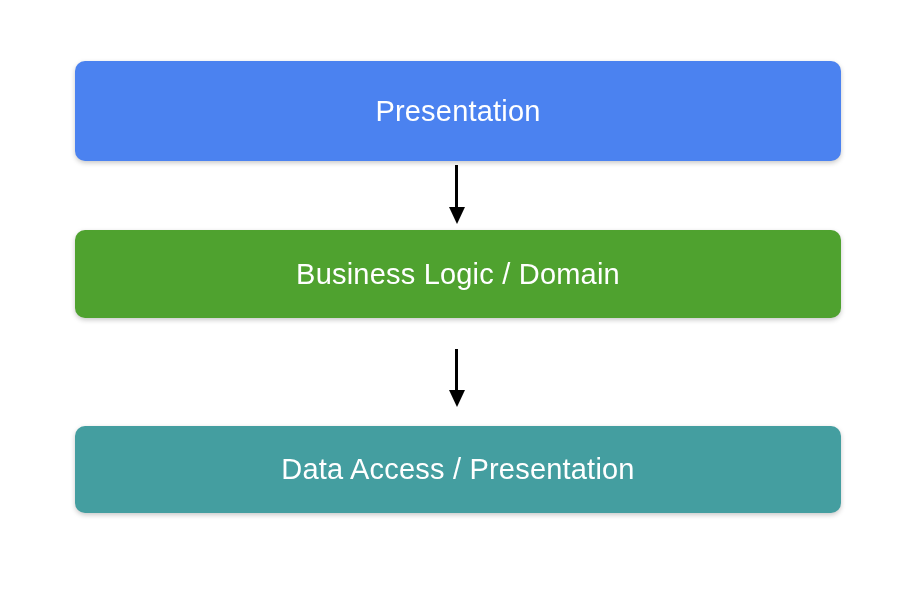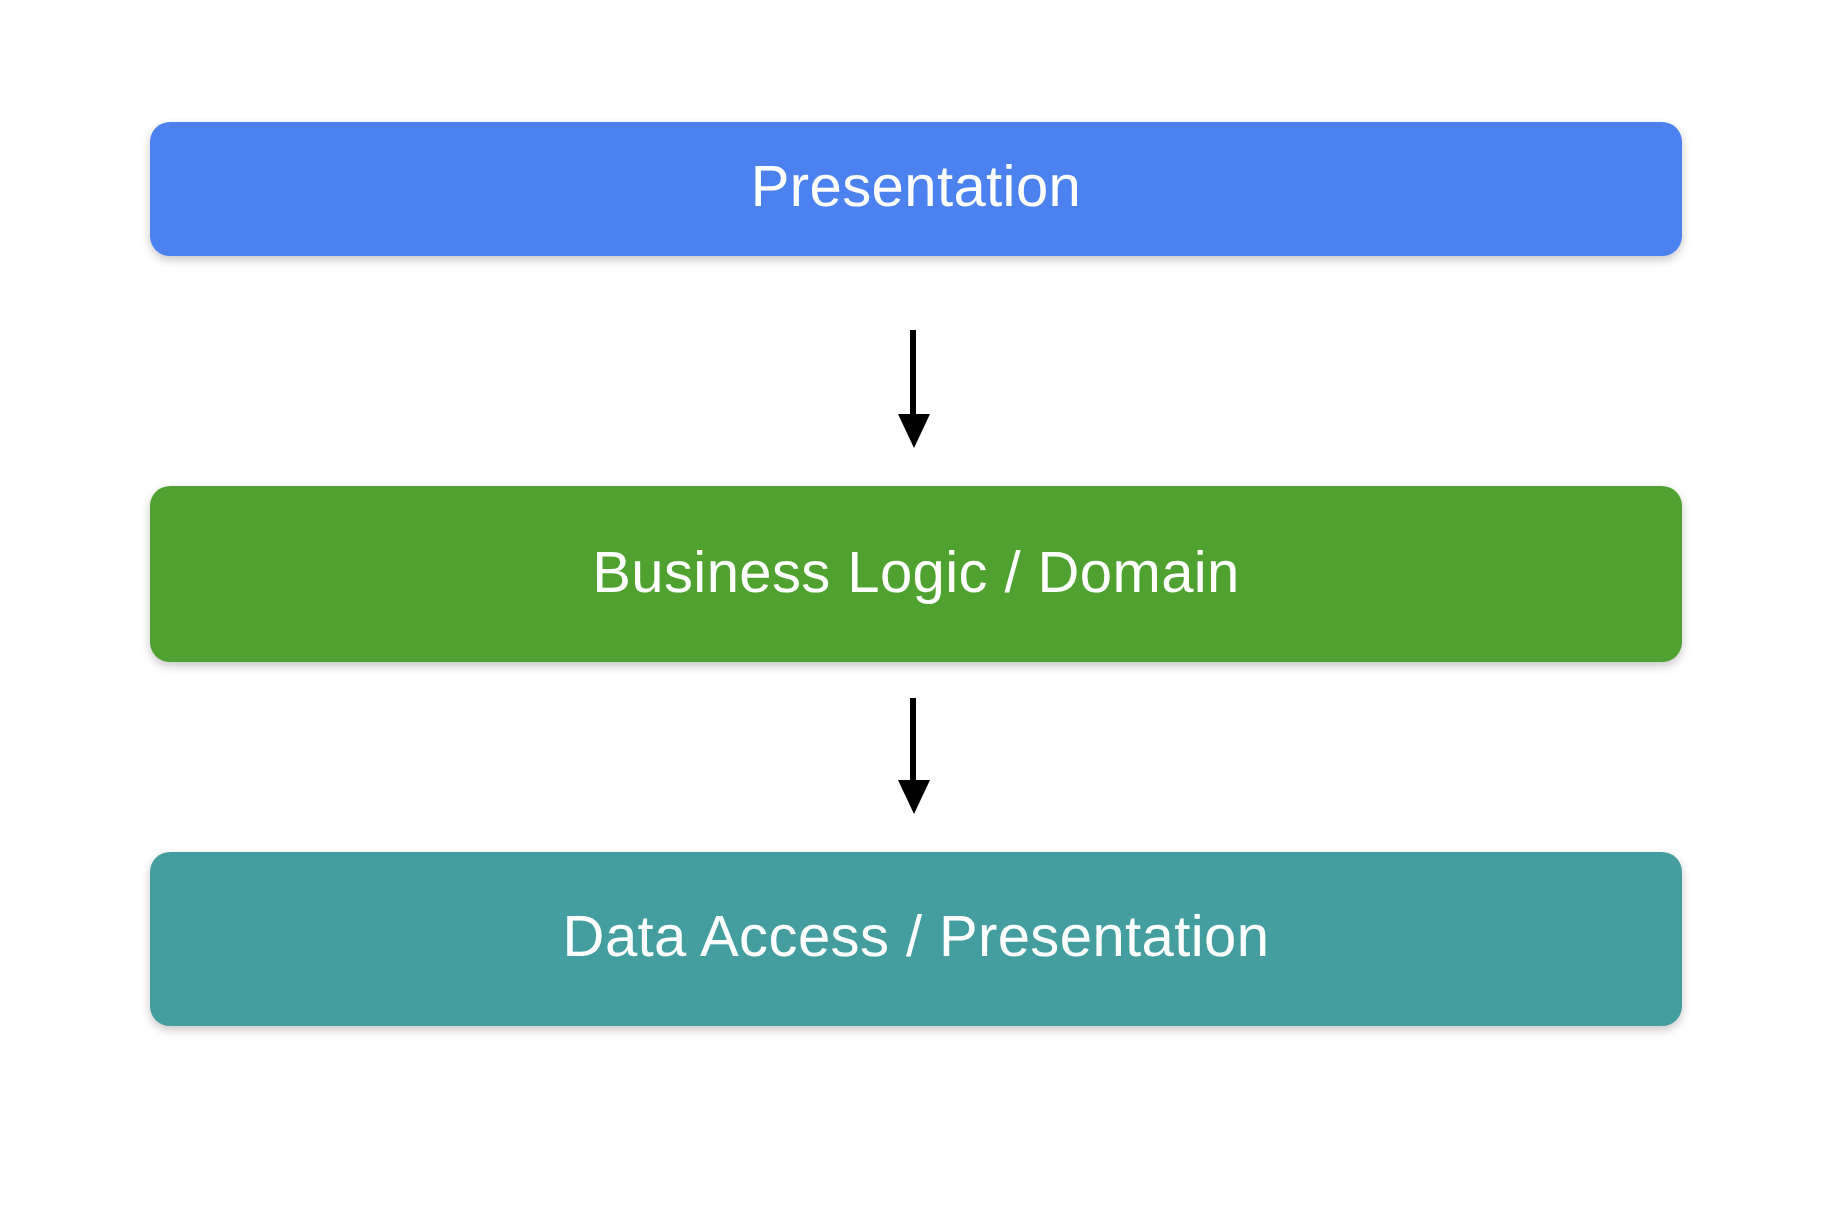--- a/index.html
+++ b/index.html
@@ -25,22 +25,22 @@
     justify-content: center;
     box-shadow: 0 2px 5px rgba(0,0,0,0.22);
   }
   .layer-box .layer-label {
     color: #ffffff;
     font-size: 29px;
     font-weight: 400;
     letter-spacing: 0.2px;
     white-space: nowrap;
   }
-  #layer-presentation { top: 61px;  height: 67px; }
-  #layer-business     { top: 243px; height: 88px; }
+  #layer-presentation { top: 61px;  height: 100px; }
+  #layer-business     { top: 230px; height: 88px; }
   #layer-data         { top: 426px; height: 87px; }
 
   .arrow {
     position: absolute;
     left: 448px;           
     width: 17px;
     display: flex;
     flex-direction: column;
     align-items: center;
   }

